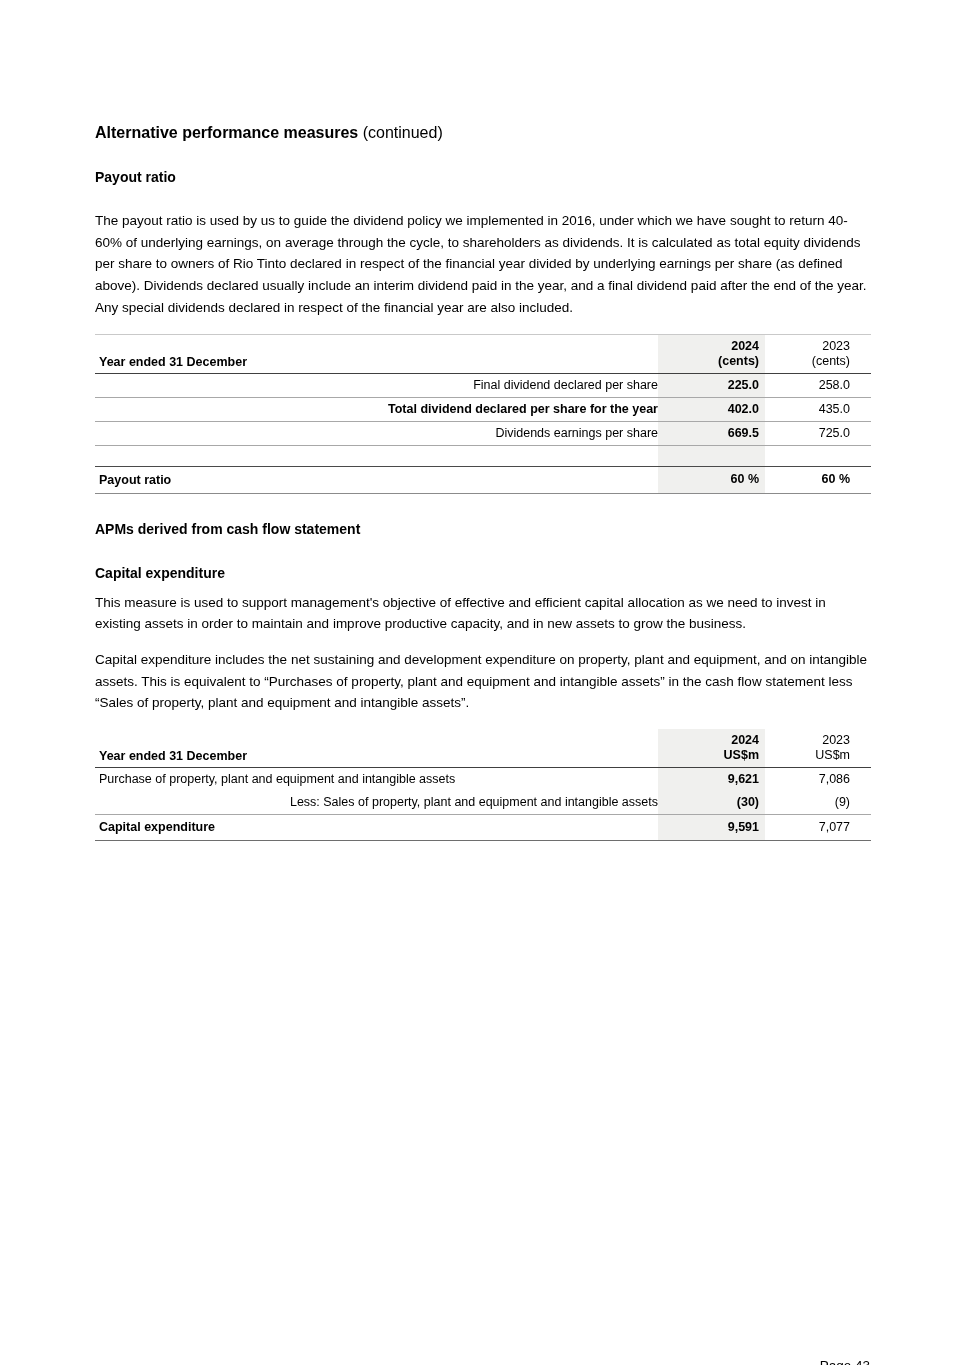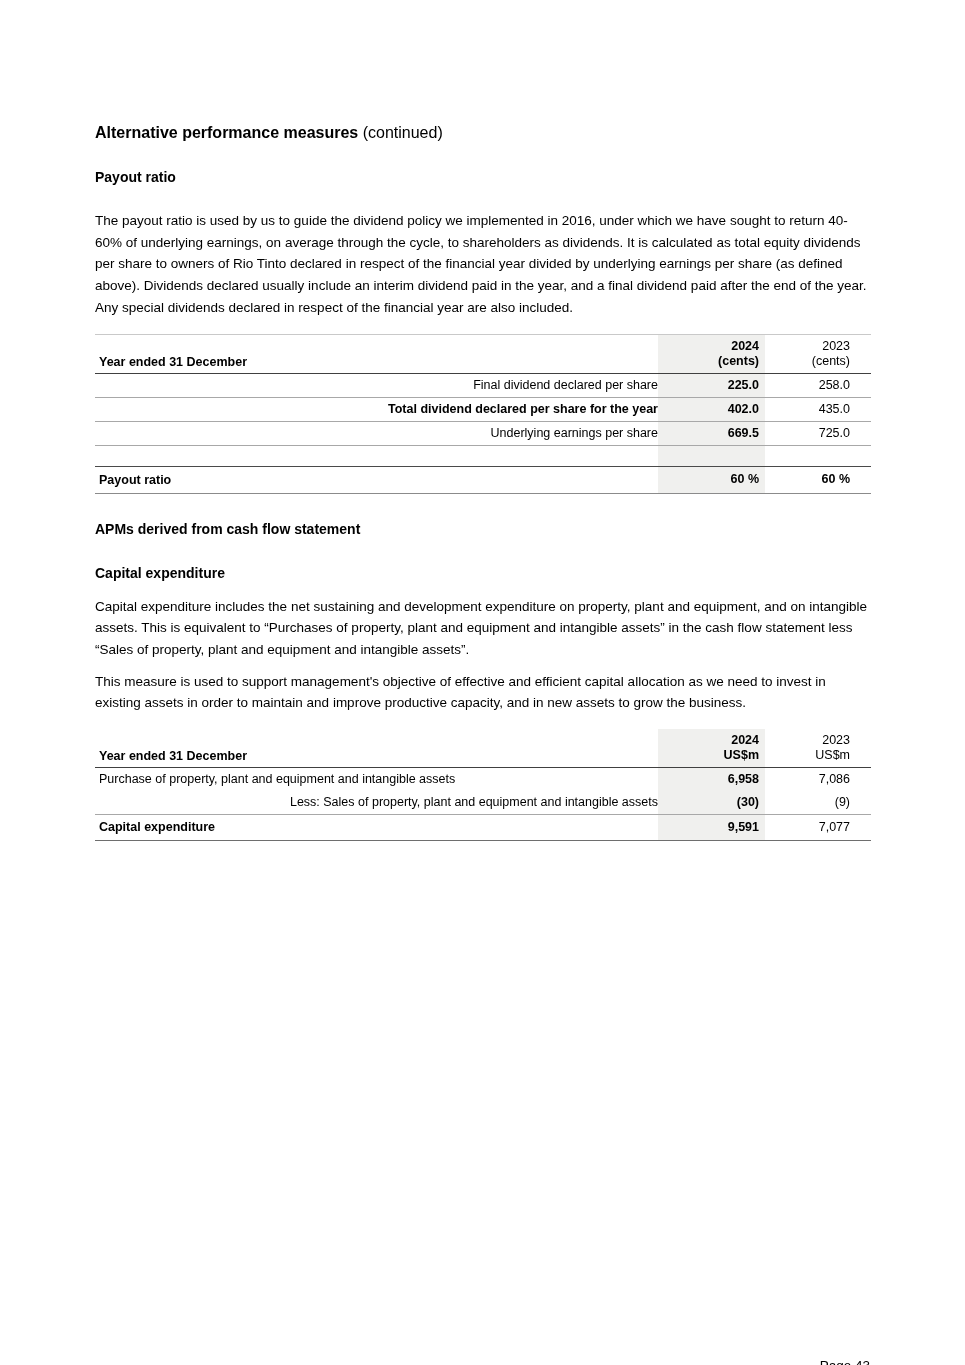--- a/index.html
+++ b/index.html
@@ -140,44 +140,44 @@
           <td class="lbl">Final dividend declared per share</td>
           <td class="val shade b">225.0</td>
           <td class="val">258.0</td>
         </tr>
         <tr class="r-line">
           <td class="lbl b">Total dividend declared per share for the year</td>
           <td class="val shade b">402.0</td>
           <td class="val">435.0</td>
         </tr>
         <tr class="r-line">
-          <td class="lbl">Underlying earnings per share</td>
+          <td class="lbl">Dividends earnings per share</td>
           <td class="val shade b">669.5</td>
           <td class="val">725.0</td>
         </tr>
         <tr class="spacer">
           <td></td>
           <td class="shade"></td>
           <td></td>
         </tr>
         <tr class="total">
           <td class="lbl b">Payout ratio</td>
           <td class="val shade b">60 %</td>
           <td class="val b">60 %</td>
         </tr>
       </tbody>
     </table>
 
     <h2 class="section-heading">APMs derived from cash flow statement</h2>
 
     <h2 class="sub-heading">Capital expenditure</h2>
 
+    <p class="body-text tighter">This measure is used to support management's objective of effective and efficient capital allocation as we need to invest in existing assets in order to maintain and improve productive capacity, and in new assets to grow the business.</p>
+
     <p class="body-text tight">Capital expenditure includes the net sustaining and development expenditure on property, plant and equipment, and on intangible assets. This is equivalent to “Purchases of property, plant and equipment and intangible assets” in the cash flow statement less “Sales of property, plant and equipment and intangible assets”.</p>
-
-    <p class="body-text tighter">This measure is used to support management's objective of effective and efficient capital allocation as we need to invest in existing assets in order to maintain and improve productive capacity, and in new assets to grow the business.</p>
 
     <table class="fintable">
       <colgroup>
           <col class="c-label">
           <col class="c-2024">
           <col class="c-2023">
         </colgroup>
       <tbody>
         <tr class="thead">
           <td class="lbl b">Year ended 31 December</td>
@@ -185,21 +185,21 @@
             <div>2024</div>
             <div>US$m</div>
           </td>
           <td class="val">
             <div>2023</div>
             <div>US$m</div>
           </td>
         </tr>
         <tr class="r-noline">
           <td class="lbl">Purchase of property, plant and equipment and intangible assets</td>
-          <td class="val shade b">6,958</td>
+          <td class="val shade b">9,621</td>
           <td class="val">7,086</td>
         </tr>
         <tr class="r-line">
           <td class="lbl">Less: Sales of property, plant and equipment and intangible assets</td>
           <td class="val shade b">(30)</td>
           <td class="val">(9)</td>
         </tr>
         <tr class="total-dark">
           <td class="lbl b">Capital expenditure</td>
           <td class="val shade b">9,591</td>

